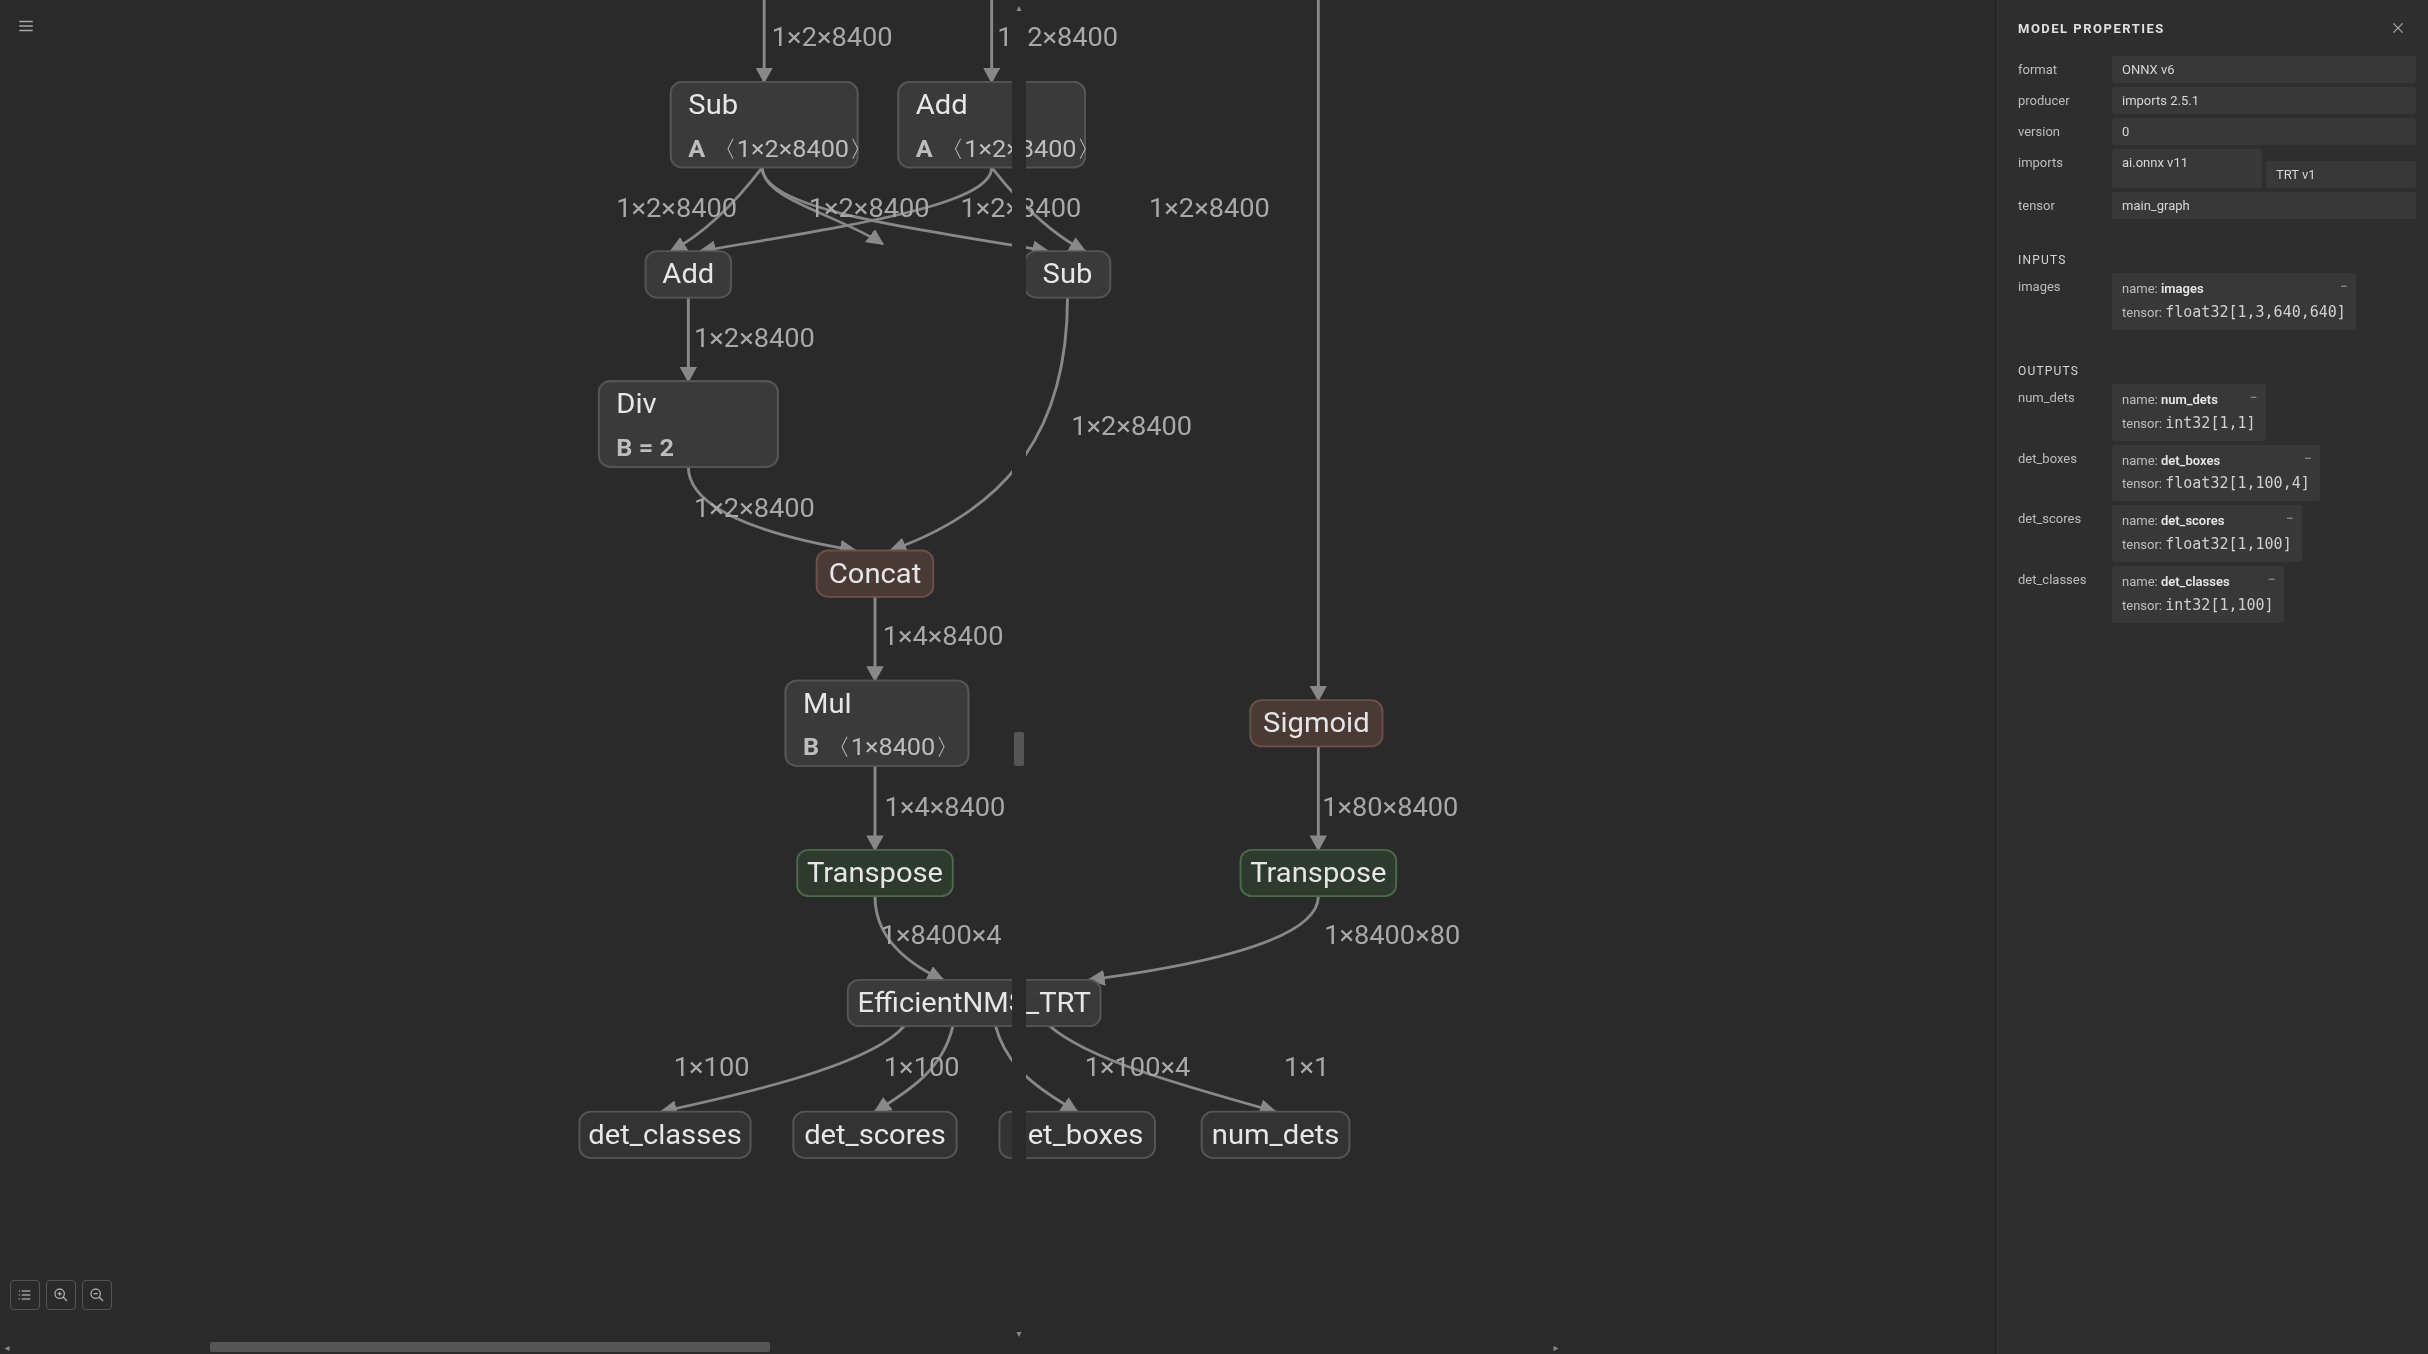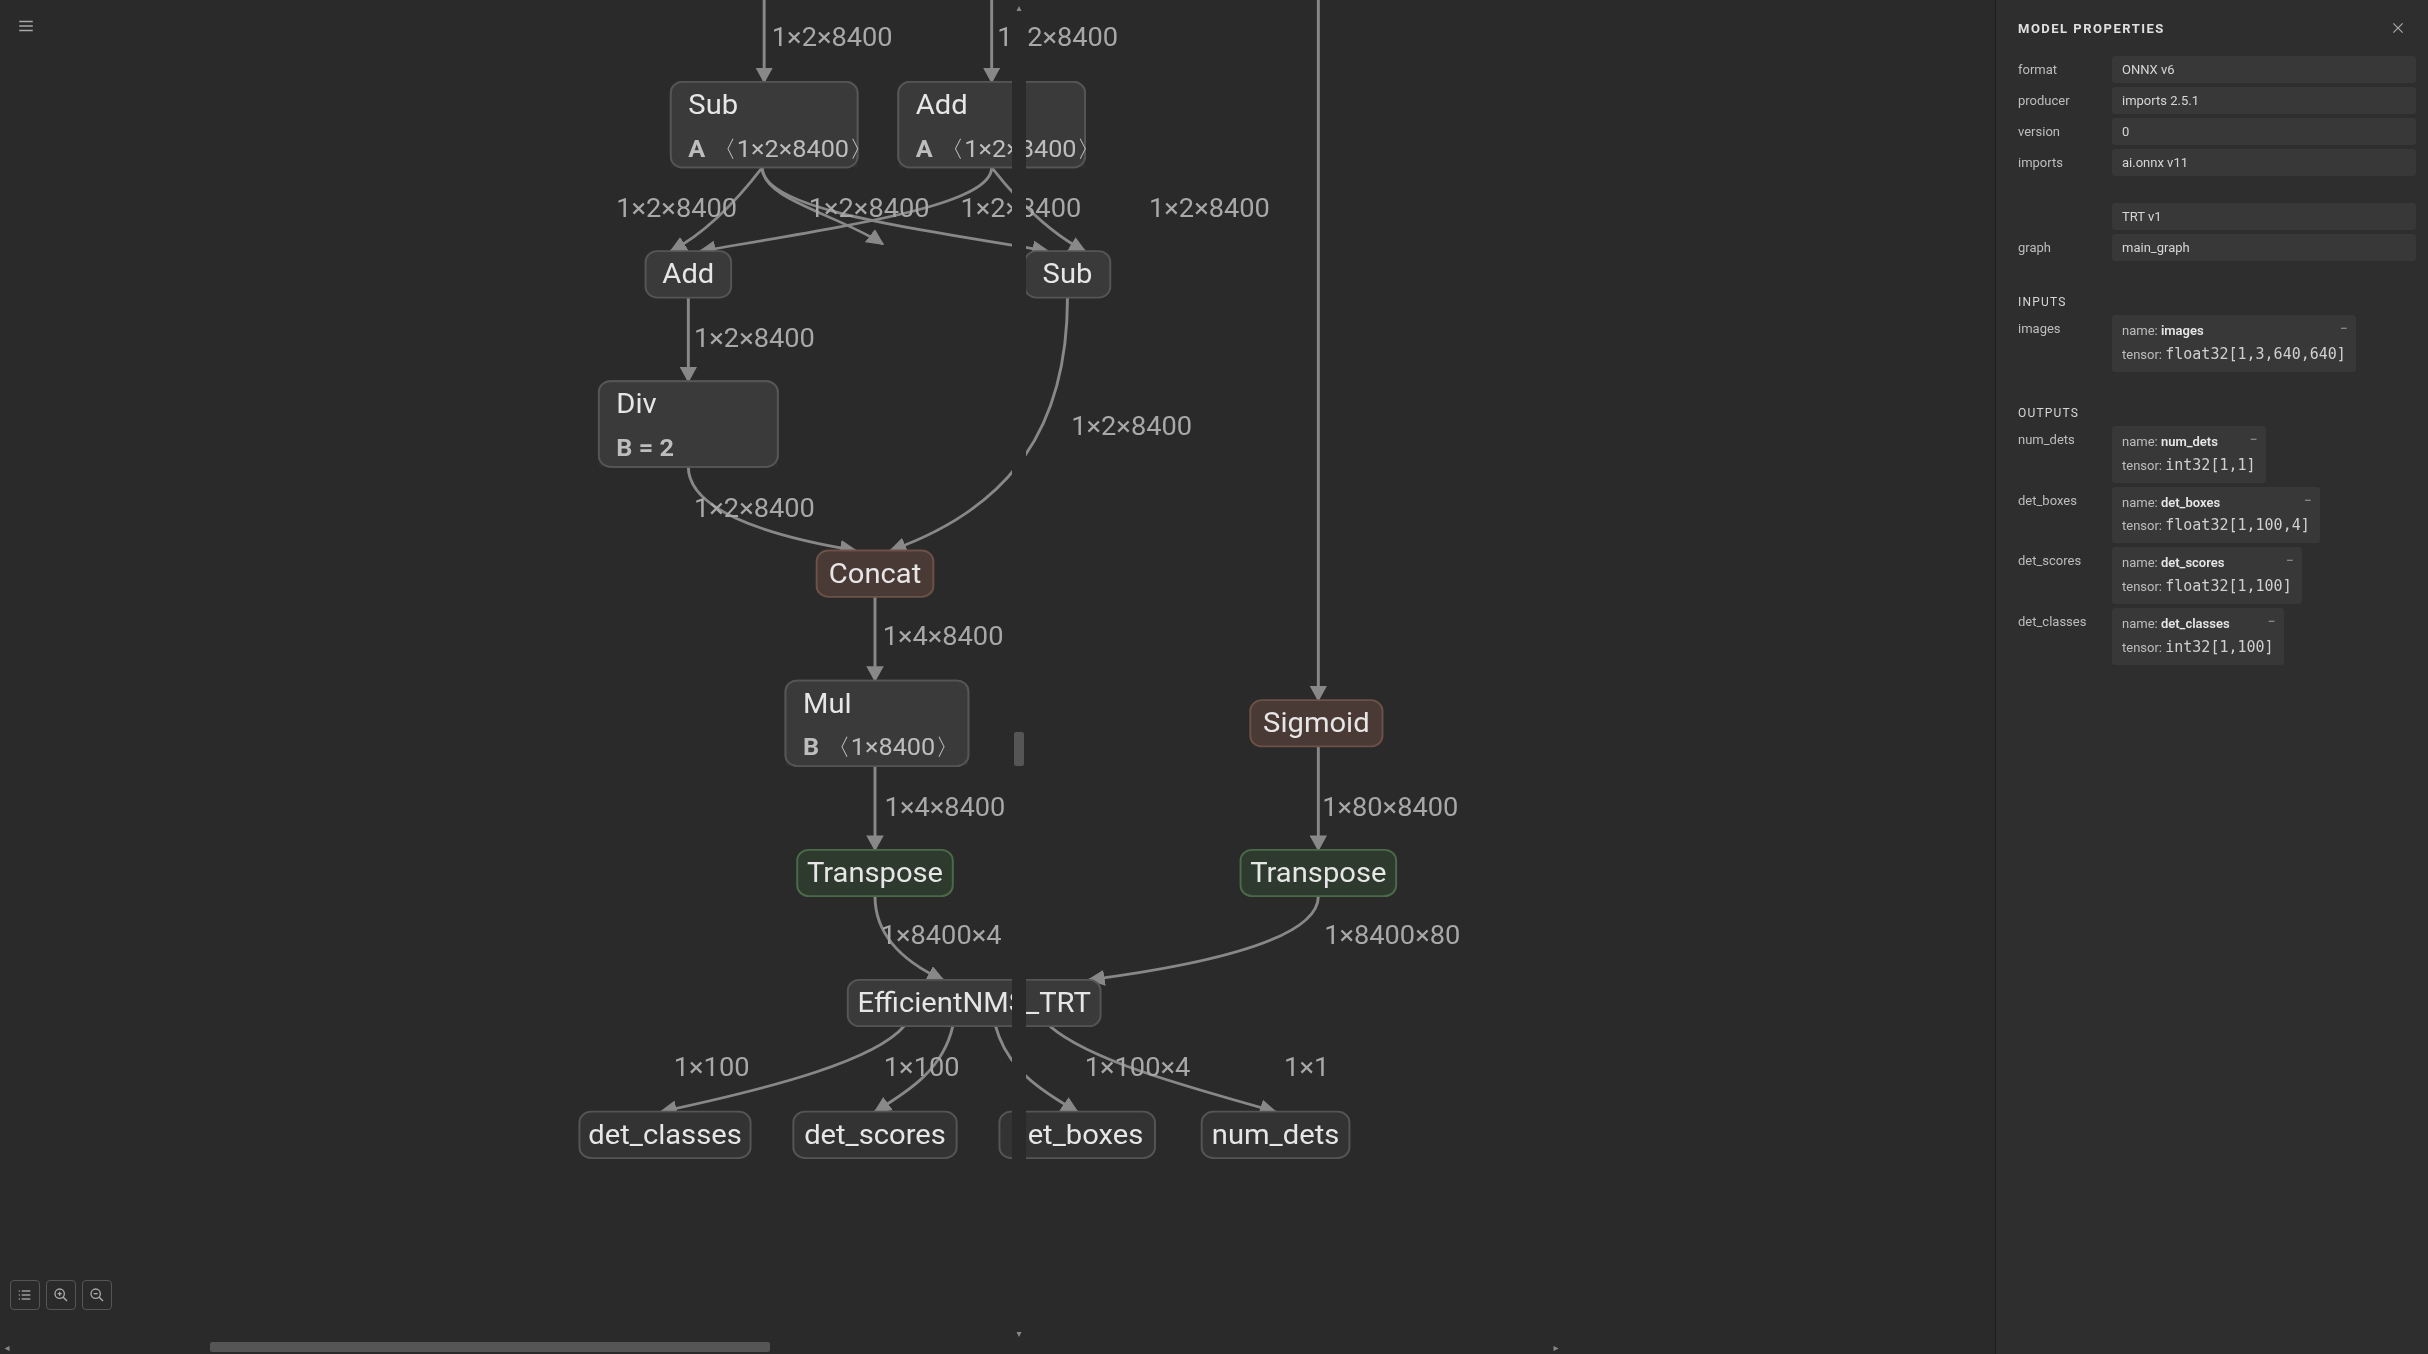--- a/index.html
+++ b/index.html
@@ -41,21 +41,21 @@
 .sidebar-head{display:flex;align-items:center;padding:18px 20px 12px 22px}
 .sidebar-title{font-size:13px;font-weight:700;letter-spacing:1.5px;color:#e0e0e0}
 .sidebar-close{margin-left:auto;color:#aaa;cursor:pointer;width:20px;height:20px;display:flex;align-items:center;justify-content:center}
 .sidebar-close svg{width:14px;height:14px;stroke:#aaa;stroke-width:2}
 .sect{padding:6px 12px 10px 22px}
 .sect-title{font-size:12px;font-weight:400;letter-spacing:1.2px;color:#d6d6d6;padding:14px 0 6px}
 .kv-row{display:flex;align-items:stretch;margin-bottom:4px}
 .kv-label{width:84px;padding:6px 10px 0 0;font-size:13px;color:#bdbdbd}
 .kv-val{flex:1;background:#383838;border-radius:3px;padding:6px 10px;font-size:13px;color:#d6d6d6;position:relative}
 .kv-val+.kv-val{margin-top:12px}
-.kv-multi{display:flex;flex-direction:column;gap:15px;flex:1}
+.kv-multi{display:flex;flex-direction:row;gap:4px;flex:1}
 .mono{font-family:ui-monospace,Menlo,Consolas,monospace;font-size:15px;color:#d0d0d0}
 .kv-collapse{position:absolute;right:8px;top:5px;color:#999;font-size:14px;cursor:pointer}
 .io-block{background:#383838;border-radius:3px;padding:6px 10px;position:relative}
 .io-line{font-size:13px;color:#bdbdbd;line-height:1.6}
 .io-line .lab{color:#bdbdbd}
 .io-line .val{color:#e6e6e6;font-weight:600}
 </style>
 </head>
 <body>
 
@@ -259,21 +259,21 @@
           <div class="kv-val">0</div>
         </div>
         <div class="kv-row">
           <div class="kv-label">imports</div>
           <div class="kv-multi">
             <div class="kv-val">ai.onnx v11</div>
             <div class="kv-val">TRT v1</div>
           </div>
         </div>
         <div class="kv-row">
-          <div class="kv-label">graph</div>
+          <div class="kv-label">tensor</div>
           <div class="kv-val">main_graph</div>
         </div>
       </div>
 
     <div class="sect">
       <div class="sect-title">INPUTS</div>
       <div id="inputs-list">
           <div class="kv-row">
             <div class="kv-label">images</div>
             <div class="io-block">

